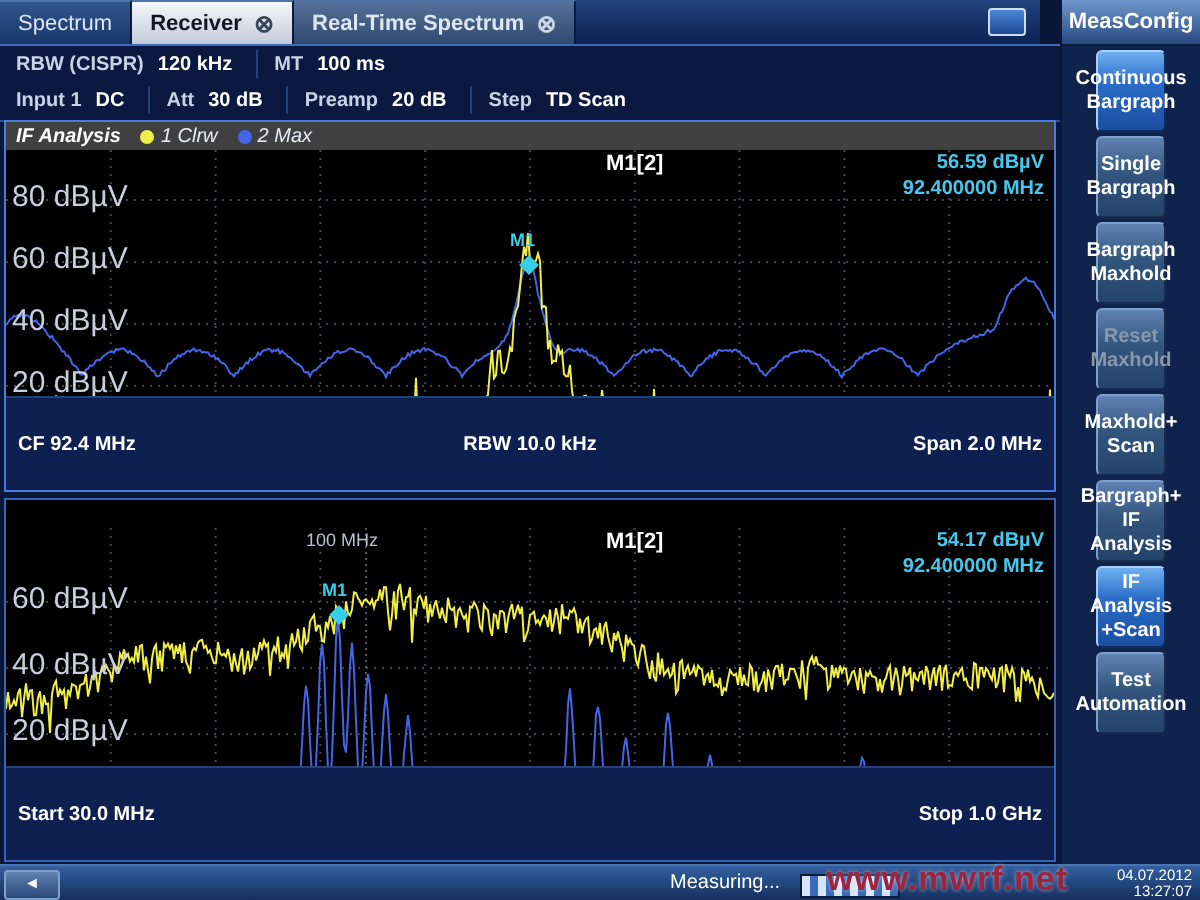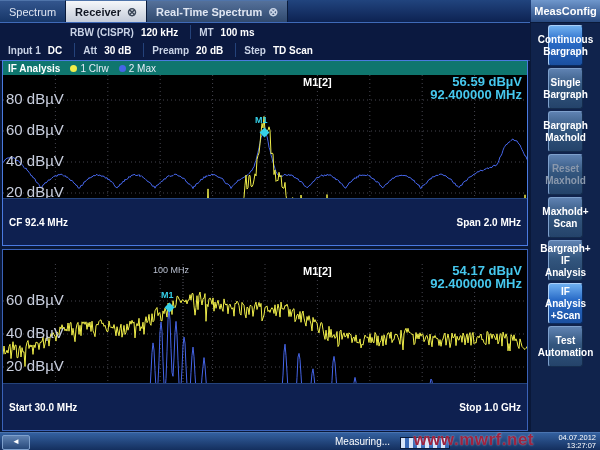--- a/index.html
+++ b/index.html
@@ -1,64 +1,64 @@
 <!DOCTYPE html>
 <html><head>
 <meta charset="utf-8">
 <style>
   html,body{margin:0;padding:0;background:#000;}
   .screen{position:relative;width:600px;height:450px;background:#0a1838;overflow:hidden;
           font-family:"Liberation Sans",sans-serif;-webkit-font-smoothing:antialiased;}
 
   
-  .tabbar{position:absolute;left:0;top:0;width:600px;height:22px;
+  .tabbar{position:absolute;left:0;top:0;width:520px;height:22px;
           background:linear-gradient(#21447e,#0d2252);display:flex;align-items:stretch;}
   .tab{display:flex;align-items:center;gap:6px;padding:0 9px;font-size:11px;color:#dfe6f2;
        background:linear-gradient(#33568e,#173668);border-right:1px solid #091a3a;
        border-top:1px solid #4f74aa;white-space:nowrap;cursor:default;}
   .tab.active{background:linear-gradient(#f5f7fa,#c3cbd9);color:#101623;font-weight:bold;}
   .tab.mid{background:linear-gradient(#55719a,#30496e);font-weight:bold;}
   .closex{font-size:12px;line-height:12px;color:#c9d4e6;}
   .tab.active .closex{color:#3a4658;}
   .corner-icon{margin-left:auto;margin-right:7px;align-self:center;width:17px;height:12px;
           background:linear-gradient(#4d86d8,#1c4b94);border:1px solid #cfdcf2;border-radius:2px;}
 
   
   .settings{position:absolute;left:0;top:22px;width:530px;height:37px;background:#0b1940;
             border-top:1px solid #3f6ab8;border-bottom:1px solid #2c4e8c;color:#fff;}
   .srow{display:flex;align-items:center;height:18px;font-size:10px;font-weight:bold;}
   .srow .lbl{color:#c9d3e6;margin-right:7px;}
   .srow .val{color:#ffffff;margin-right:4px;}
   .sgroup{display:flex;align-items:center;padding:0 8px;height:14px;border-right:1px solid #24427a;}
   .sgroup:last-child{border-right:none;align-items:center;}
-  .indent1{margin-left:62px;}
+  .indent1{}
 
   
   .panel{position:absolute;background:#000;}
   #if-panel{left:2px;top:60px;width:524px;height:184px;border:1px solid #4a7ae0;}
   #scan-panel{left:2px;top:249px;width:524px;height:180px;border:1px solid #3a62b8;}
-  .phead{position:absolute;left:0;top:0;right:0;height:14px;background:#0f766e;display:flex;
+  .phead{position:absolute;left:0;top:0;right:0;height:14px;background:#404040;display:flex;
          align-items:center;gap:10px;padding:0 5px;font-size:10px;color:#fff;
-         border-bottom:1px solid #24427a;}
+         border-bottom:1px solid #24427a;font-style:italic;}
   .ptitle{font-weight:bold;}
   .legitem{display:flex;align-items:center;gap:3px;color:#e6ecf8;}
   .dot{width:7px;height:7px;border-radius:50%;display:inline-block;}
   .dot.y{background:#f0ee4a;}
   .dot.b{background:#4565e8;}
   .chart{position:absolute;left:0;top:14px;right:0;bottom:14px;background:#000;overflow:hidden;}
   .chart svg{position:absolute;left:0;top:0;}
   .pfoot{position:absolute;left:0;bottom:0;right:0;height:14px;background:#0e2050;display:flex;
          align-items:center;padding:16px 6px;font-size:10px;font-weight:bold;color:#fff;
          border-top:1px solid #24427a;}
   .pfoot .fl{flex:1;text-align:left;}
   .pfoot .fc{flex:1;text-align:center;}
   .pfoot .fr{flex:1;text-align:right;}
   .ylab{position:absolute;left:3px;font-size:15px;color:#c8cede;}
   .mname{position:absolute;top:1px;left:300px;font-size:11px;font-weight:bold;color:#fff;}
-  .mreadout{position:absolute;top:0;right:5px;text-align:right;font-size:13px;font-weight:bold;
+  .mreadout{position:absolute;top:0;right:5px;text-align:right;font-size:10px;font-weight:bold;
             color:#46c8ee;line-height:13px;}
   .mdiamond{position:absolute;width:7px;height:7px;background:#35d0e8;transform:rotate(45deg);}
   .mlabel{position:absolute;font-size:9px;font-weight:bold;color:#35d0e8;}
   .gridlab{position:absolute;font-size:9px;color:#b9c0d0;}
   .tflab{position:absolute;font-size:9px;color:#cfd5e2;}
 
   
   .sidebar{position:absolute;left:531px;top:0;width:69px;height:432px;background:#10234c;}
   .sb-title{height:22px;line-height:22px;text-align:center;color:#fff;font-size:11px;font-weight:bold;
             background:linear-gradient(#6f97cc,#28497f);border-bottom:1px solid #0a1a3a;}
@@ -176,20 +176,21 @@
       <div class="mname">M1[2]</div>
       <div class="mreadout">
         <div>56.59 dBµV</div>
         <div>92.400000 MHz</div>
       </div>
       <div class="mlabel" style="left:252px;top:40px">M1</div>
       <div class="mdiamond" style="left:258px;top:54px"></div>
     </div>
     <div class="pfoot">
       <span class="fl">CF 92.4 MHz</span>
+      <span class="fc">RBW 10.0 kHz</span>
       <span class="fr">Span 2.0 MHz</span>
     </div>
   </div>
 
   <div class="panel" id="scan-panel">
     <div class="chart">
       <svg id="scan-svg" width="524" height="152">
           <line x1="52.4" y1="0" x2="52.4" y2="152" stroke="#45454f" stroke-width="1" stroke-dasharray="1,3"></line>
           <line x1="104.8" y1="0" x2="104.8" y2="152" stroke="#45454f" stroke-width="1" stroke-dasharray="1,3"></line>
           <line x1="157.2" y1="0" x2="157.2" y2="152" stroke="#45454f" stroke-width="1" stroke-dasharray="1,3"></line>

